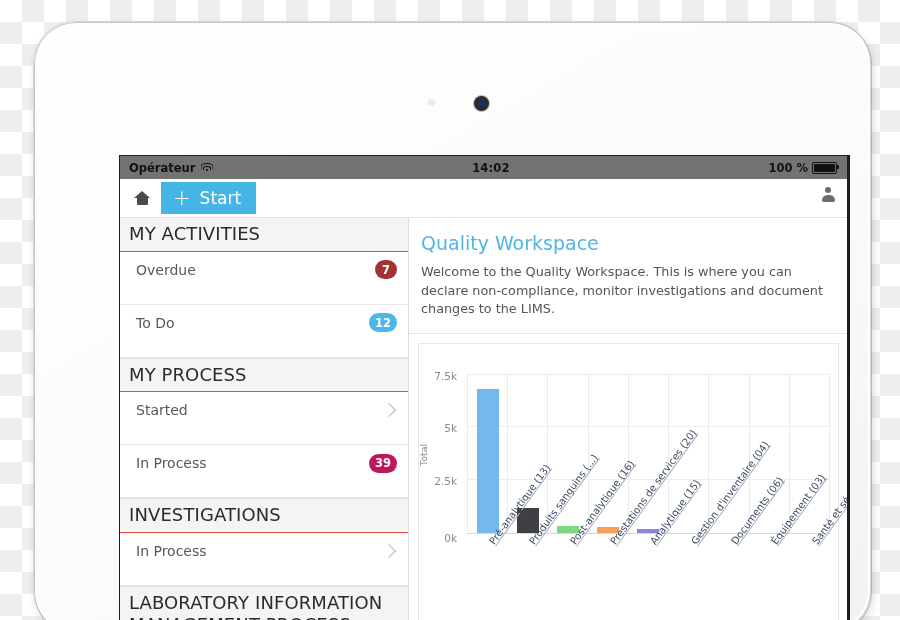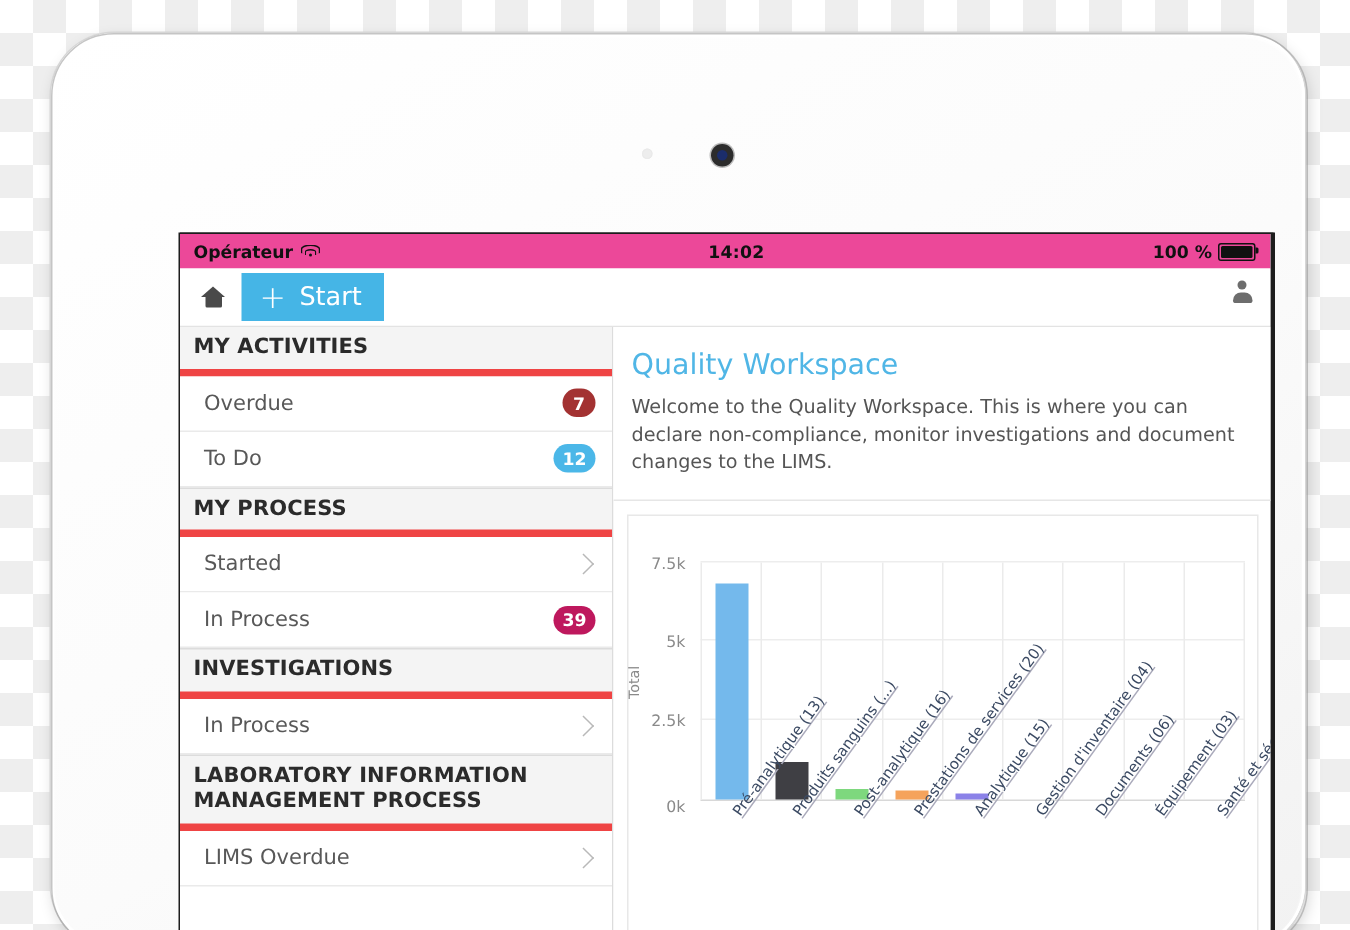--- a/index.html
+++ b/index.html
@@ -45,21 +45,21 @@
   
   #screen{
     position:absolute;left:86px;top:134px;width:727px;height:487px;
     background:#ffffff;overflow:hidden;
     border-right:3px solid #1d1d1d;
     box-shadow:-1px -1px 0 0 #1d1d1d, 0 -1px 0 0 #1d1d1d;
   }
 
   
   #statusbar{height:23px;display:flex;align-items:center;
-    padding:0 10px 0 9px;font-size:11.5px;color:#111;background:#ec4899;
+    padding:0 10px 0 9px;font-size:11.5px;color:#111;background:#737373;
     font-weight:bold;box-sizing:border-box;}
   .sb-left{display:flex;align-items:center;gap:5px;}
   .sb-center{flex:1;text-align:center;letter-spacing:.2px;}
   .sb-right{display:flex;align-items:center;gap:4px;}
   .wifi{display:inline-block;width:13px;height:10px;position:relative;}
   .wifi i{position:absolute;left:50%;transform:translateX(-50%);
     border:1.6px solid #111;border-bottom:none;border-radius:50% 50% 0 0;}
   .wifi i:nth-child(1){width:11px;height:5px;top:0px;}
   .wifi i:nth-child(2){width:6px;height:3px;top:3.5px;}
   .wifi i:nth-child(3){width:2px;height:2px;top:6.5px;border-radius:50%;
@@ -87,25 +87,25 @@
   #profile-btn{position:absolute;right:11px;top:8px;width:16px;height:16px;cursor:pointer;}
   #profile-btn .head{position:absolute;left:5px;top:0;width:6px;height:6px;border-radius:50%;background:#6d6d6d;}
   #profile-btn .torso{position:absolute;left:1.5px;top:7.5px;width:13px;height:7px;
     border-radius:6px 6px 2px 2px;background:#6d6d6d;}
 
   
   #body-split{display:flex;height:426px;border-top:1px solid #e3e3e3;}
   #sidebar{width:288px;background:#ffffff;border-right:1px solid #dcdcdc;}
   #content{flex:1;background:#ffffff;}
 
-  .section-head{background:#f4f4f4;border-bottom:5px solid #ef4444;border-top:1px solid #dcdcdc;
-    padding:5px 0 5px 9px;font-size:14px;font-weight:bold;color:#2b2b2b;
+  .section-head{background:#f4f4f4;border-bottom:1px solid #ef4444;border-top:1px solid #dcdcdc;
+    padding:5px 0 5px 9px;font-size:18px;font-weight:normal;color:#2b2b2b;
     line-height:1.25;letter-spacing:.1px;}
   .section-head.first{border-top:none;}
-  .nav-row{height:36px;display:flex;align-items:center;padding:0 11px 0 16px;
+  .nav-row{height:36px;display:flex;align-items:center;padding:0 11px 16px 16px;
     border-bottom:1px solid #eaeaea;cursor:pointer;background:#fff;}
   .nav-label{flex:1;font-size:14px;color:#585858;}
   .badge{min-width:22px;height:19px;border-radius:10px;color:#fff;font-size:11.5px;
     font-weight:bold;display:flex;align-items:center;justify-content:center;padding:0 6px;
     box-sizing:border-box;}
   .chev{width:9px;height:9px;border-right:1.6px solid #b9b9b9;border-top:1.6px solid #b9b9b9;
     transform:rotate(45deg);margin-right:3px;}
 
   
   #welcome{padding:14px 16px 14px 12px;background:#fff;border-bottom:1px solid #e6e6e6;}

